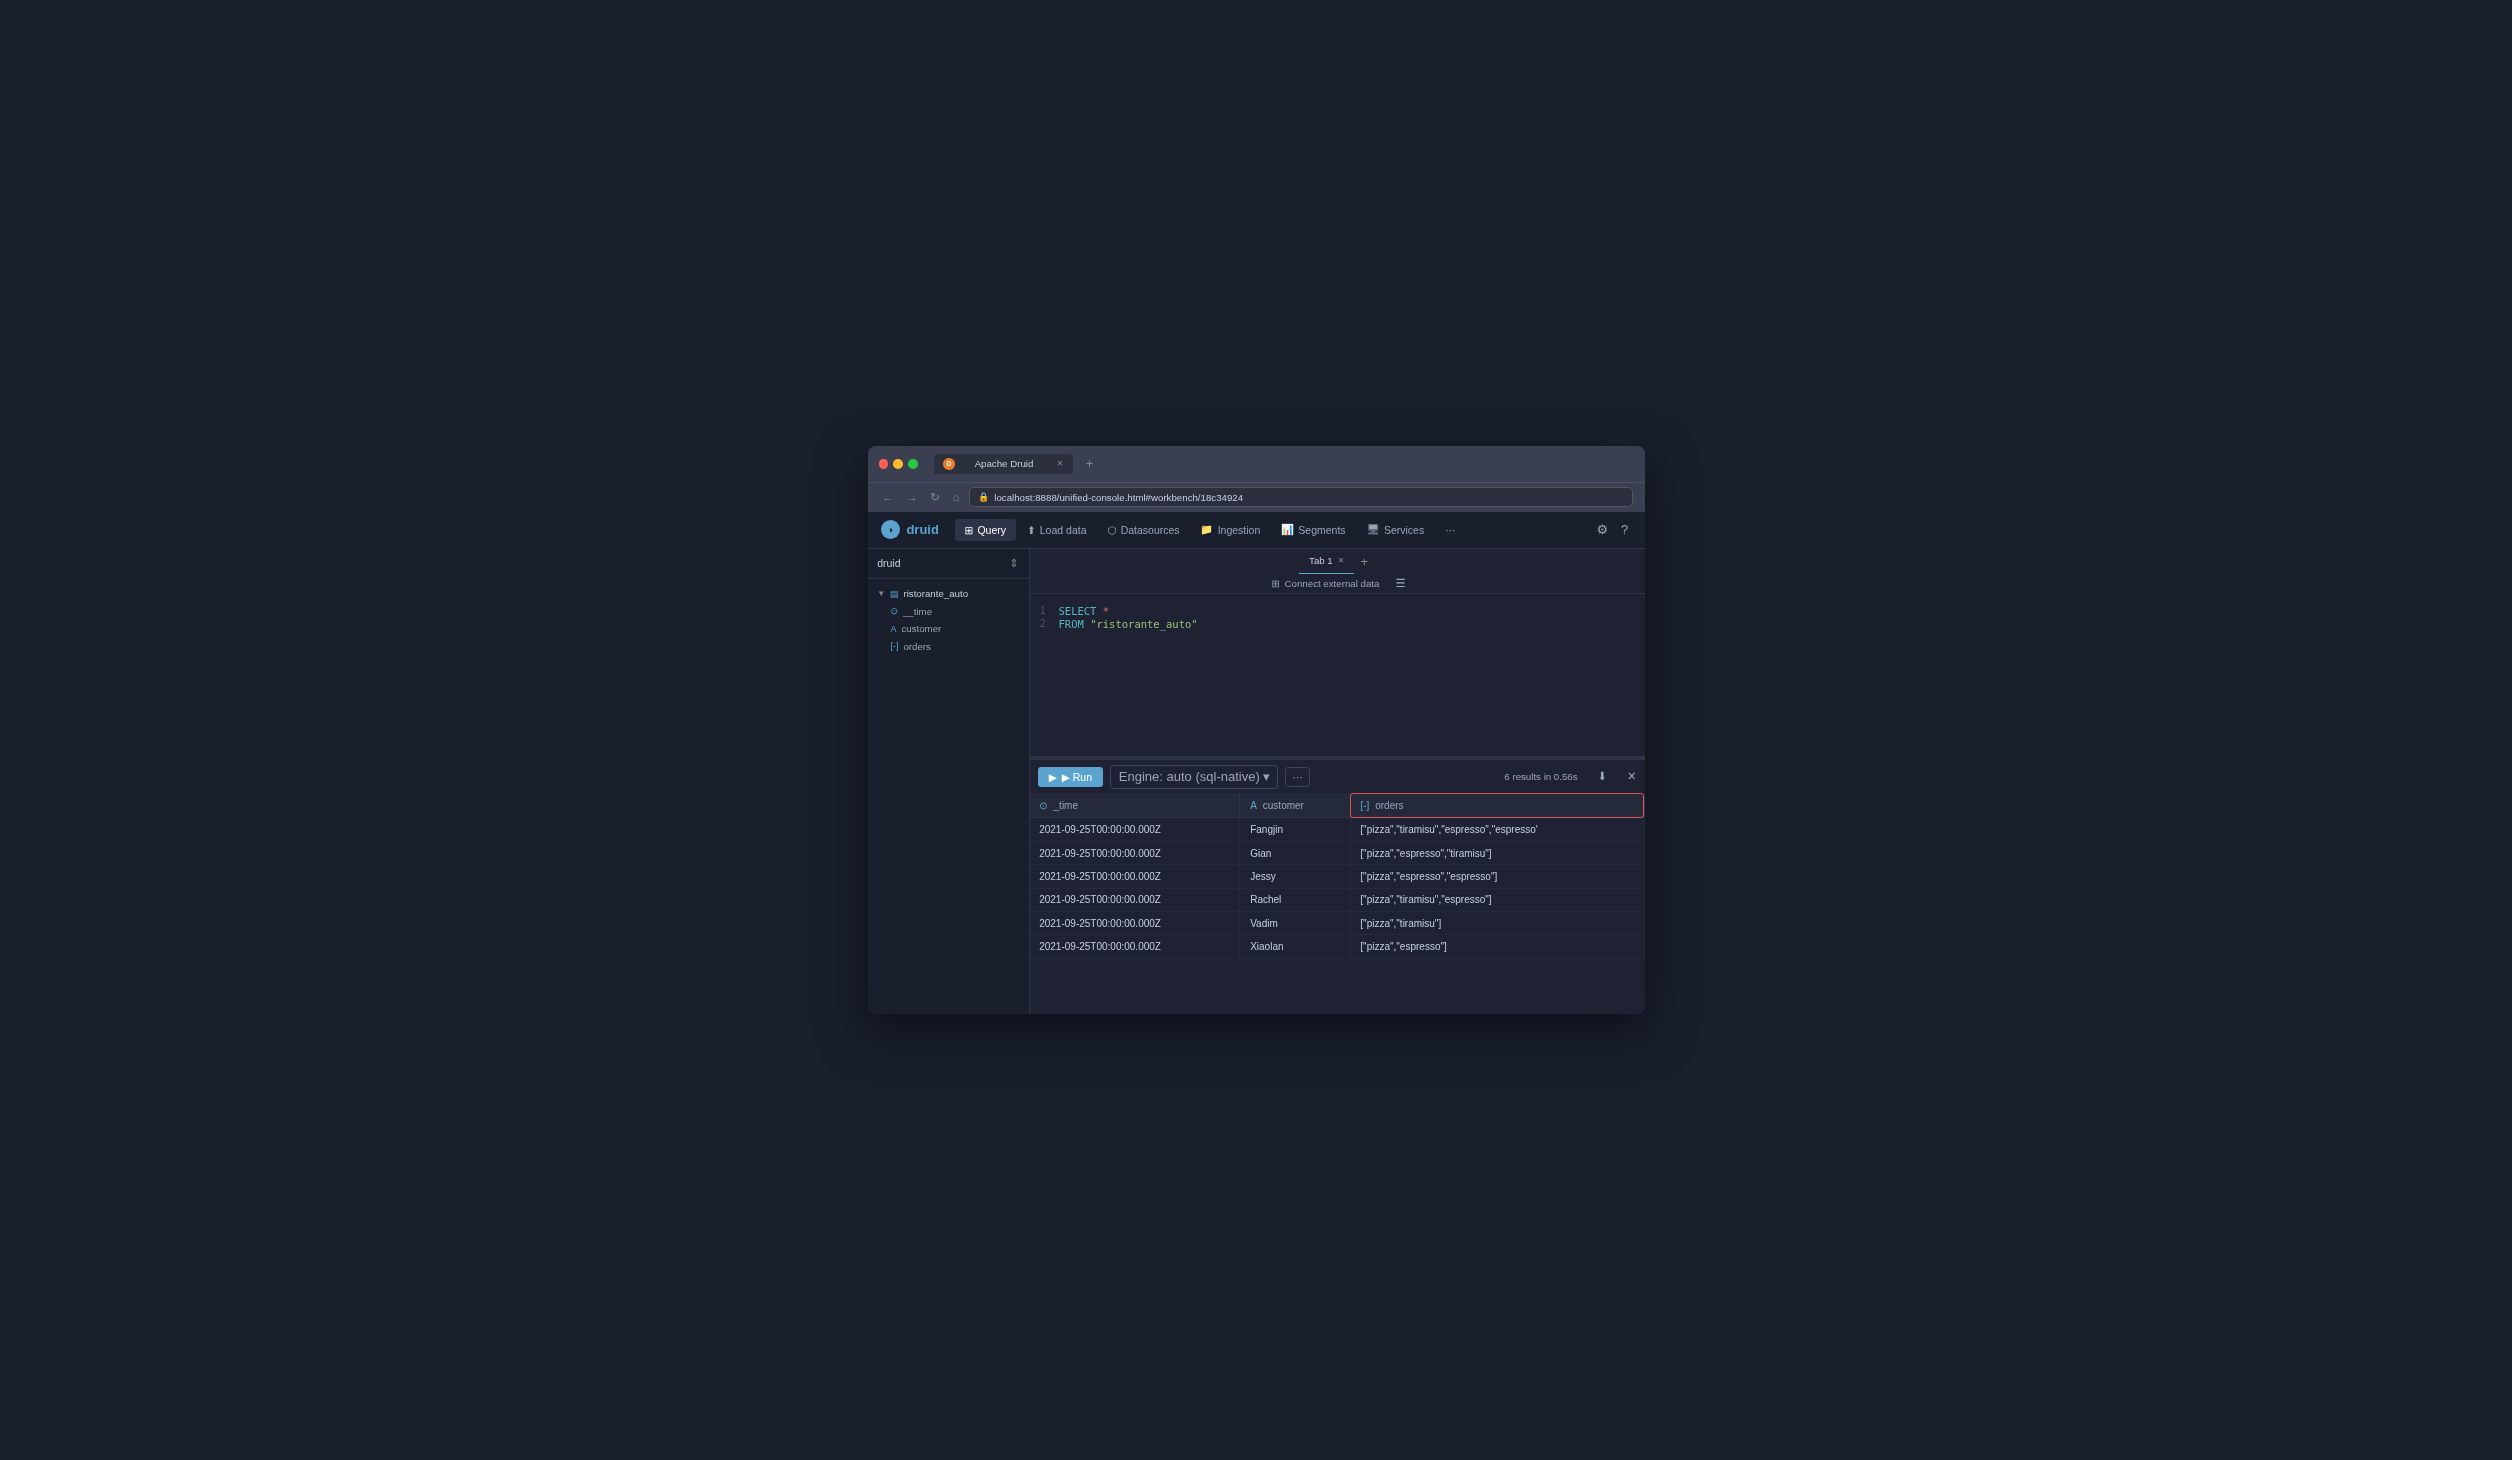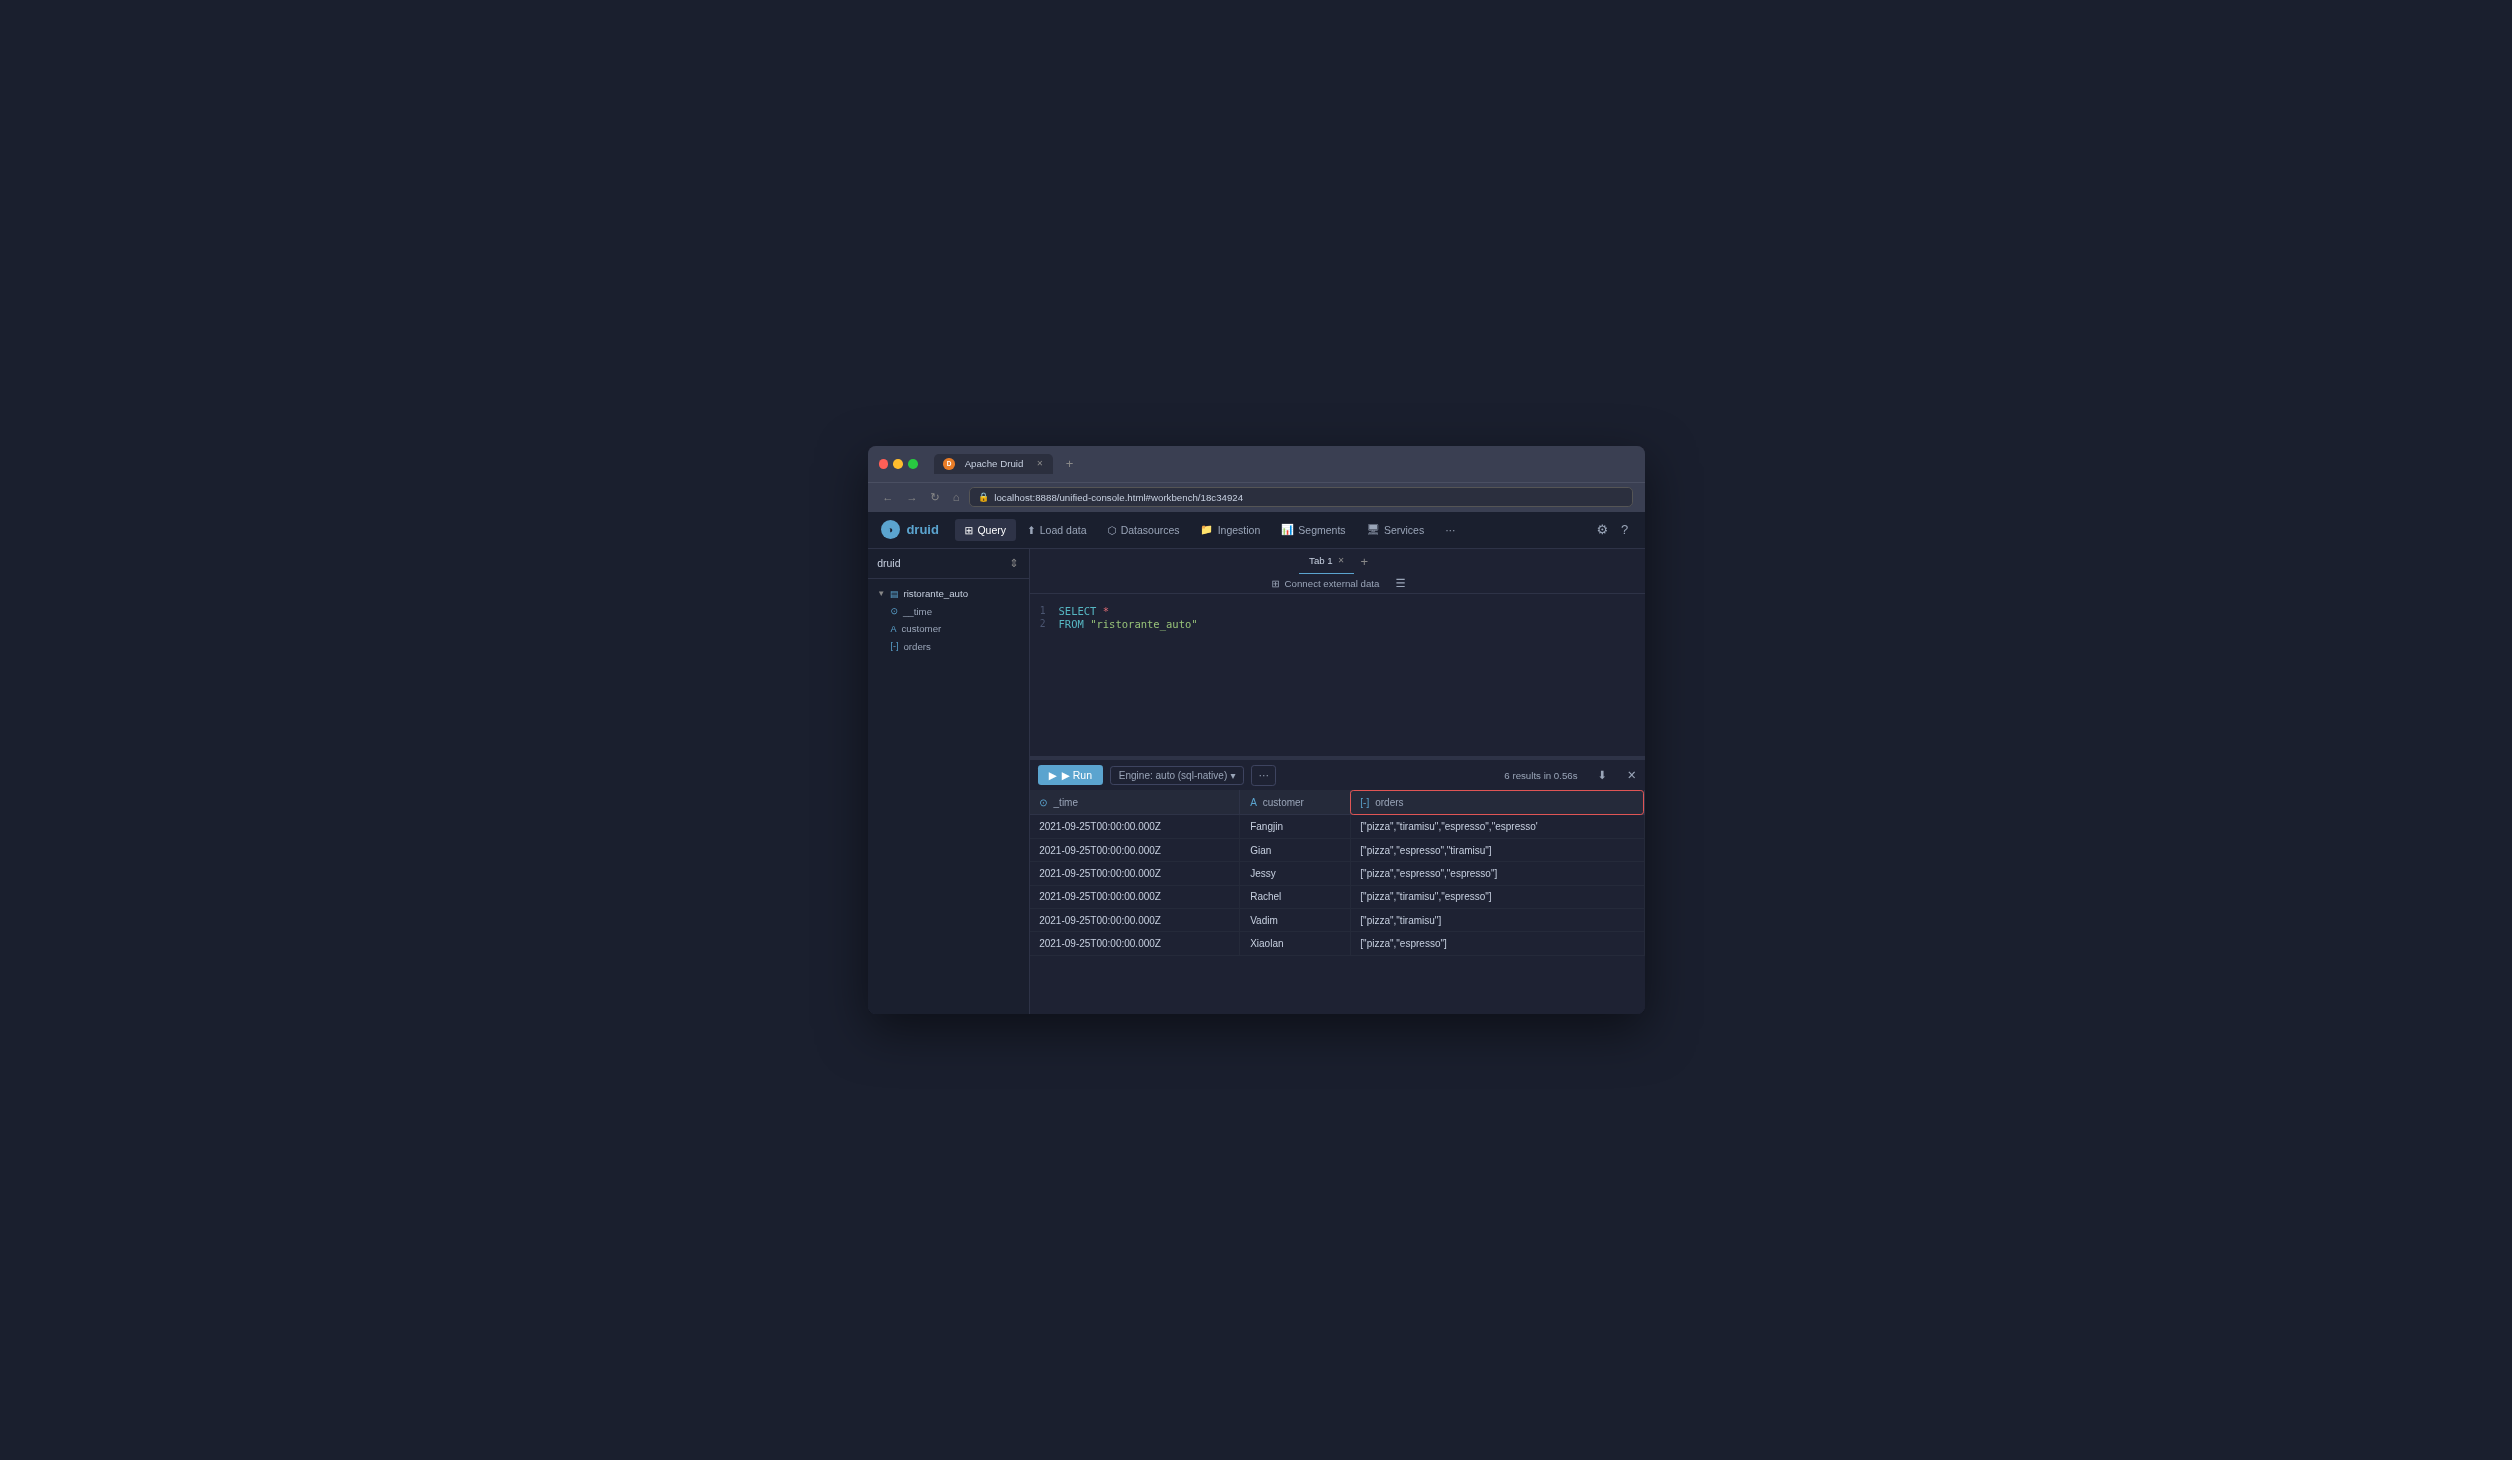--- a/index.html
+++ b/index.html
@@ -44,21 +44,21 @@
     .tl-green { background: #28c941; }
 
     .browser-tab {
       background: #2b2f3e;
       border-radius: 4.9px 4.9px 0 0;
       padding: 4px 9.7px;
       font-size: 9.7px;
       color: #c7d0e0;
       display: flex;
       align-items: center;
-      gap: 10px;
+      gap: 20px;
       margin-left: 8px;
     }
     .browser-tab .favicon {
       width: 11.3px; height: 11.3px;
       background: #e87c27;
       border-radius: 50%;
       display: flex; align-items: center; justify-content: center;
       font-size: 6.5px; color: white; font-weight: bold;
     }
     .browser-tab .close-tab {
@@ -317,21 +317,21 @@
 
     .engine-selector {
       display: flex;
       align-items: center;
       gap: 3.2px;
       background: none;
       border: 0.8px solid #3e4460;
       border-radius: 3.2px;
       padding: 3.2px 8px;
       color: #9aa5b8;
-      font-size: 10px;
+      font-size: 13px;
       cursor: pointer;
     }
 
     .more-btn {
       background: none;
       border: 0.8px solid #3e4460;
       border-radius: 3.2px;
       color: #9aa5b8;
       padding: 3.2px 6.5px;
       cursor: pointer;

